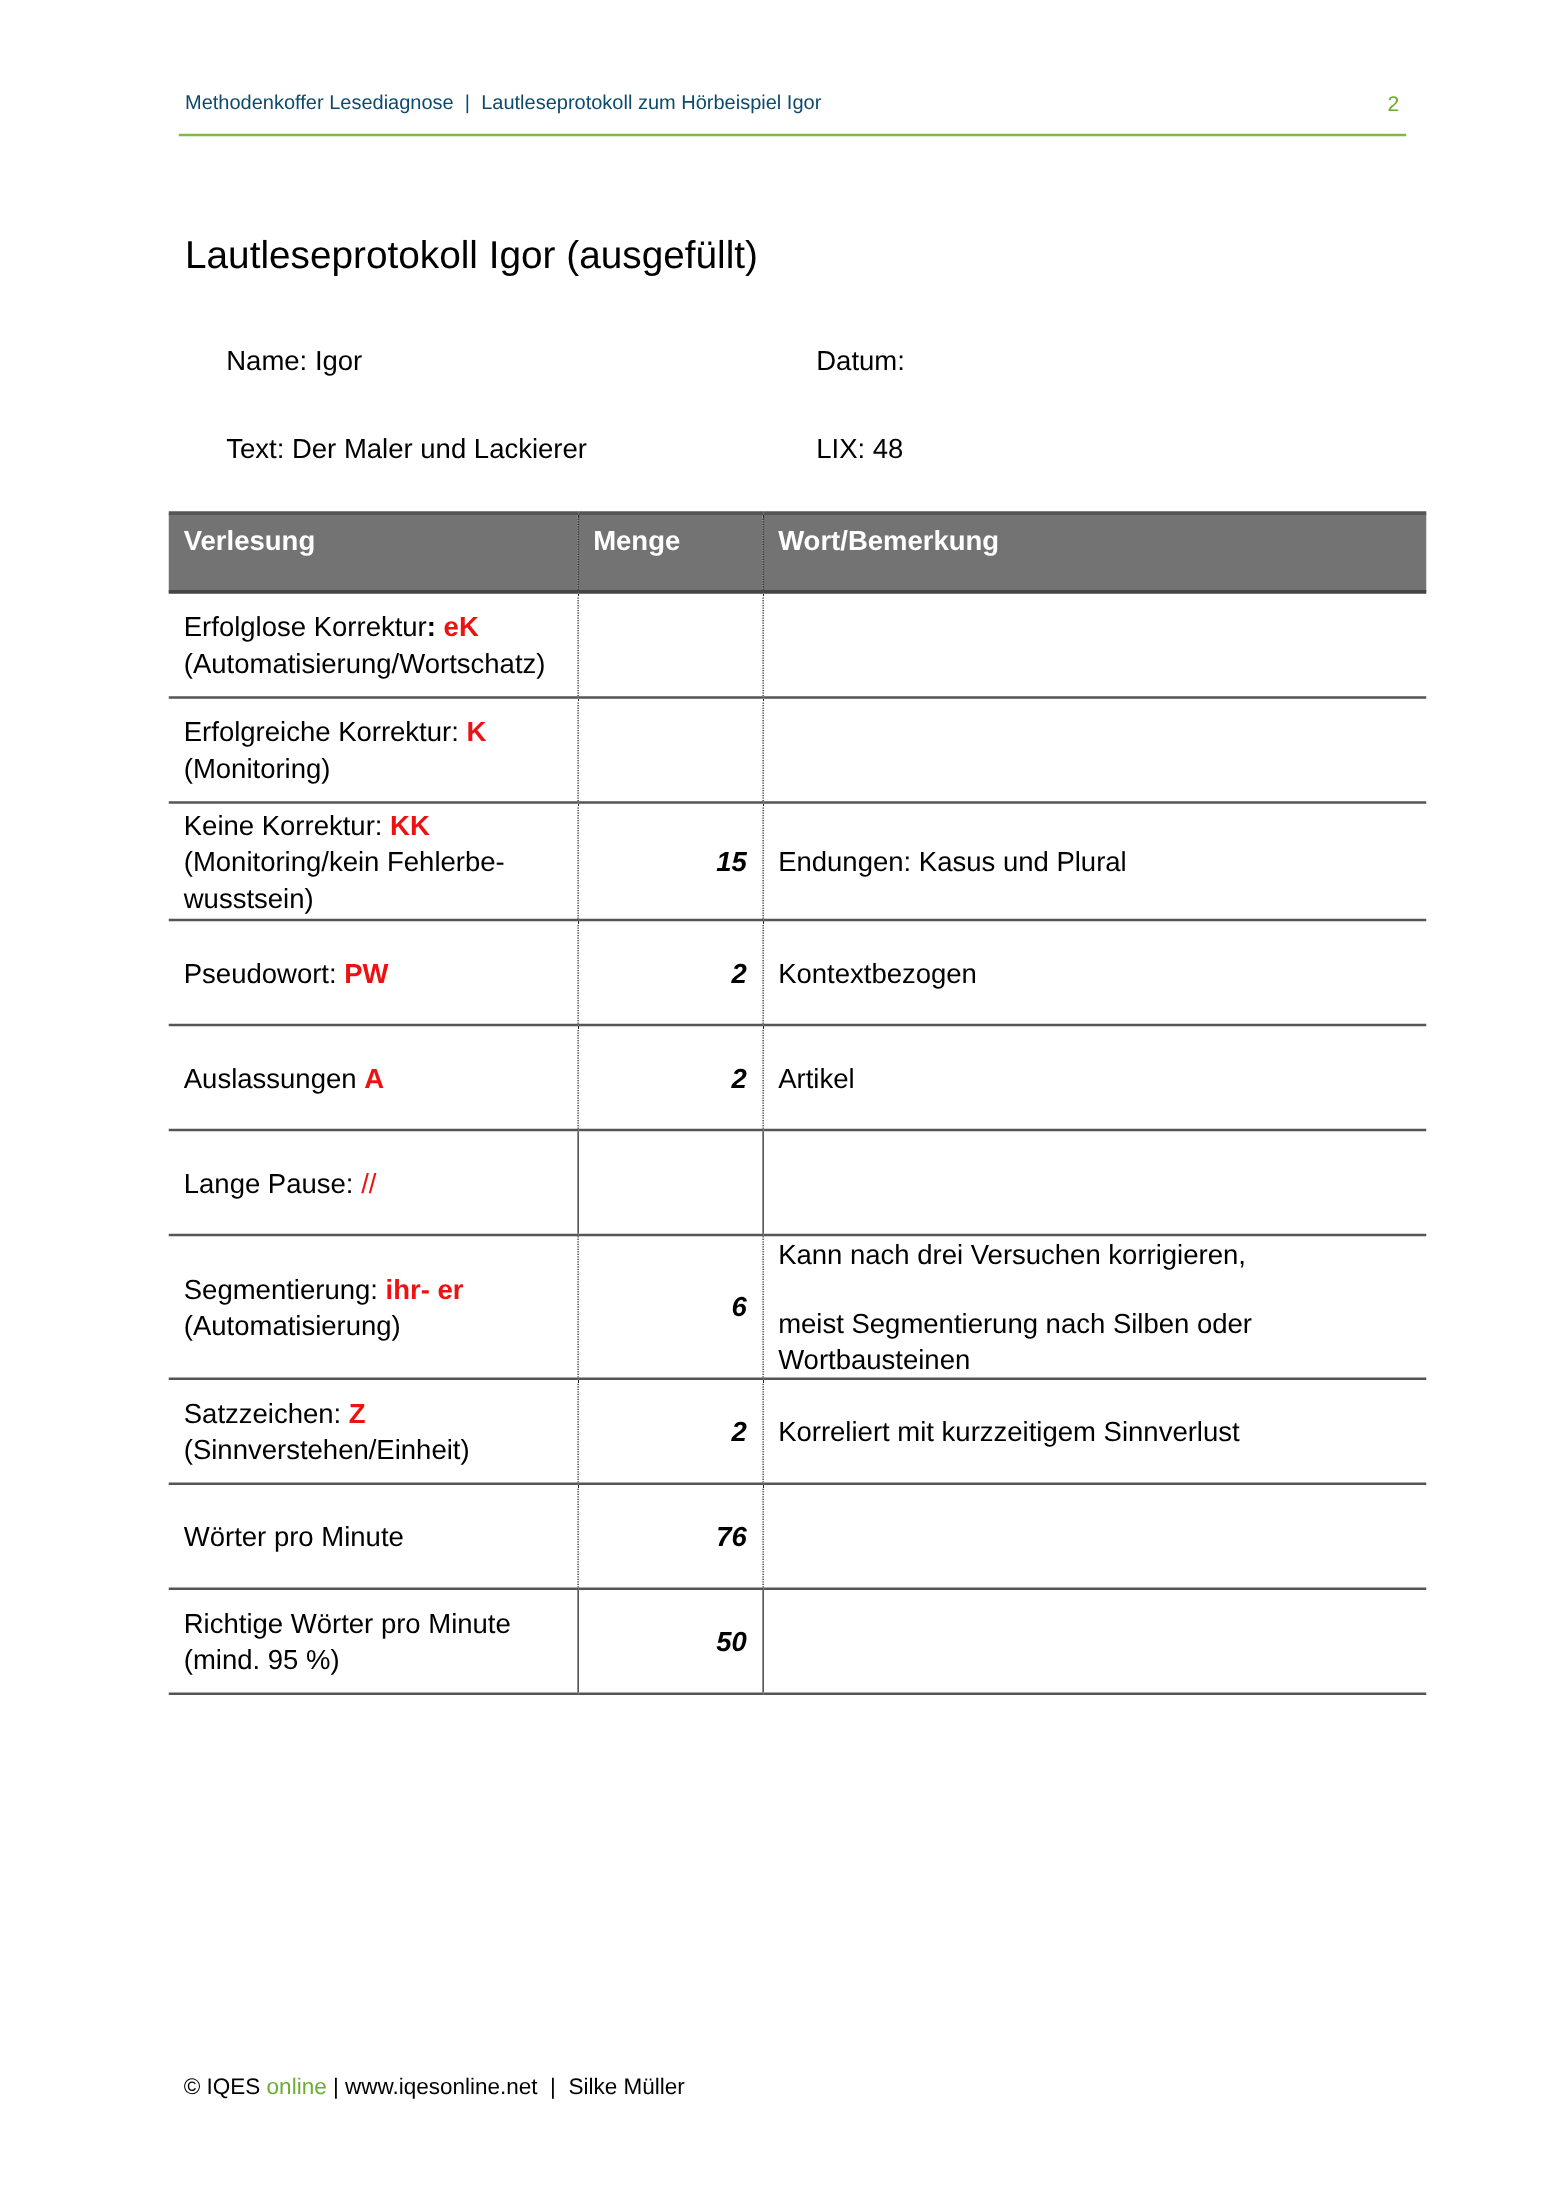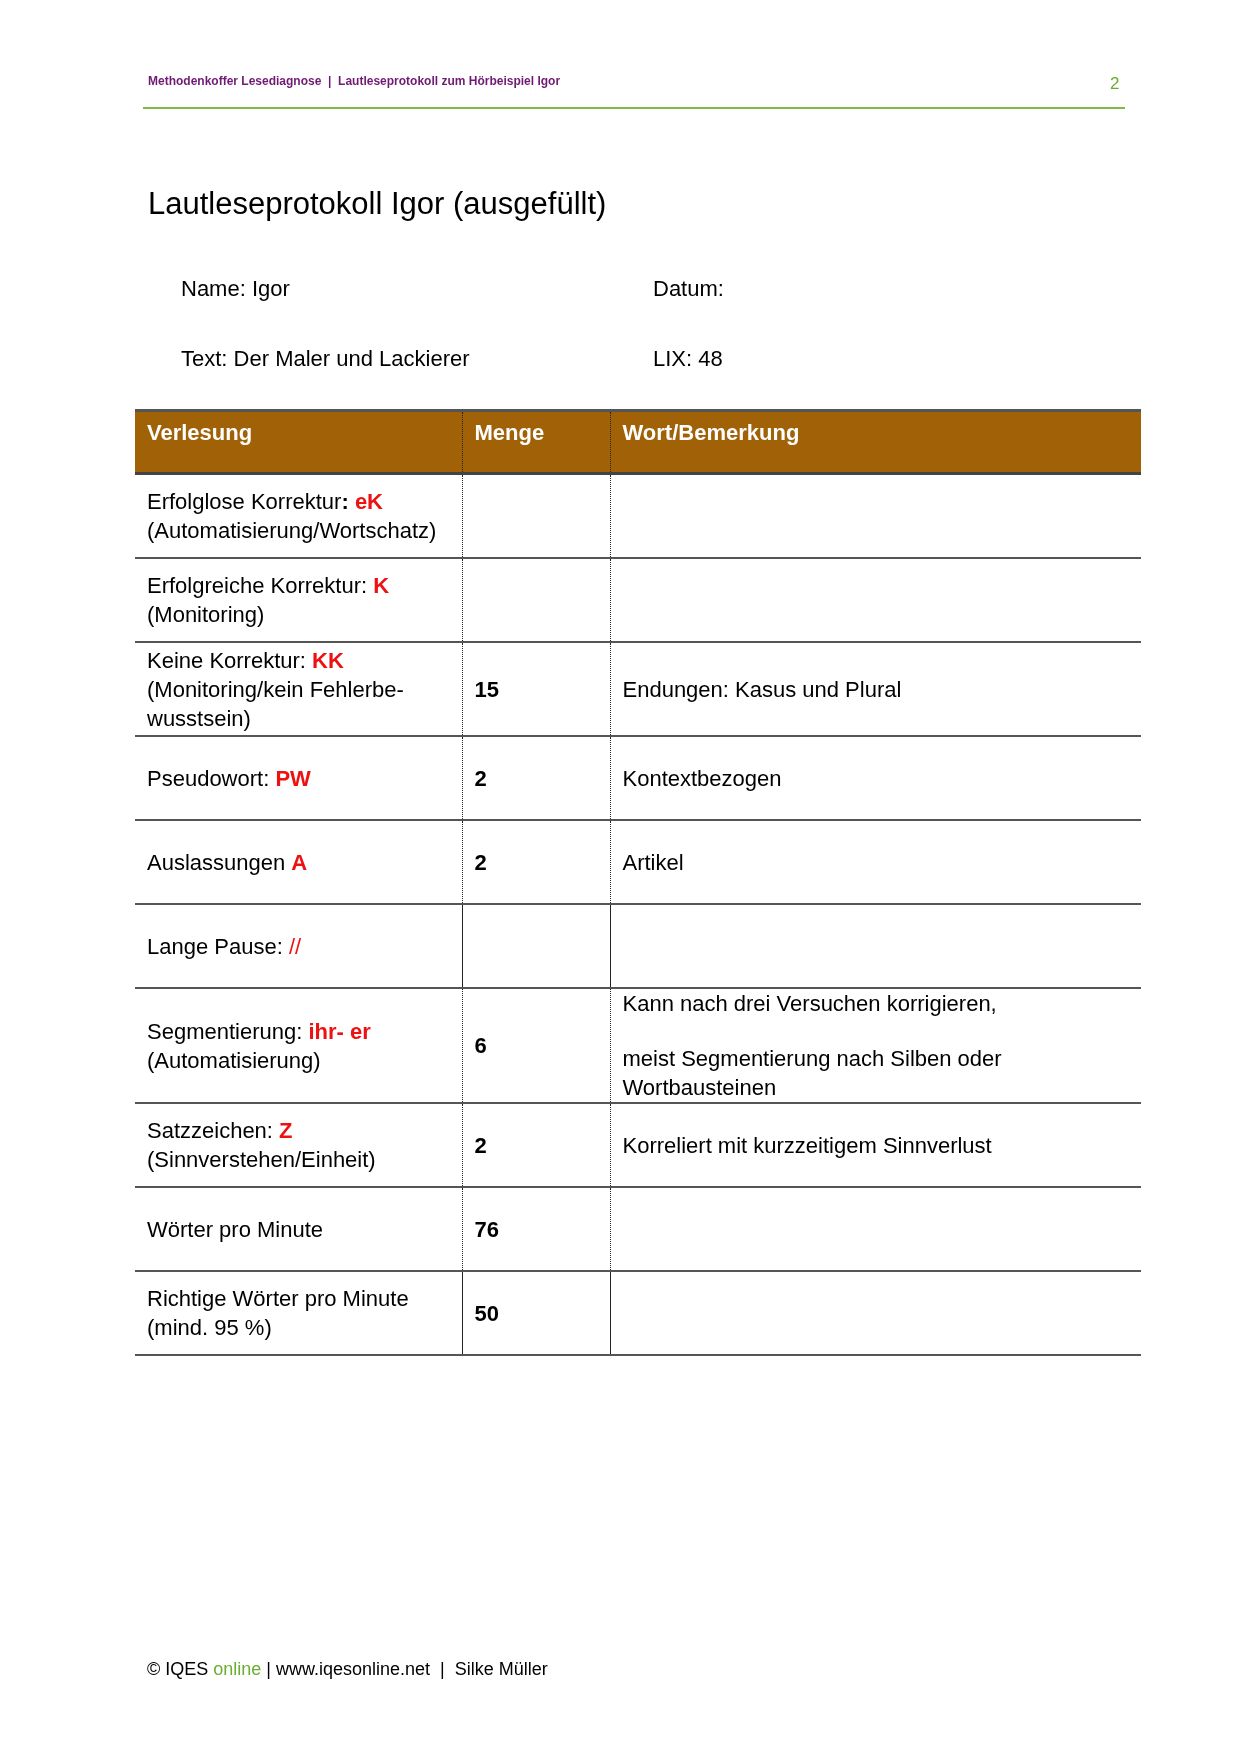--- a/index.html
+++ b/index.html
@@ -1,36 +1,36 @@
 <!DOCTYPE html>
 <html><head>
   <meta charset="utf-8">
   <style>
     html, body { margin: 0; padding: 0; background: #ffffff; }
     body { width: 1240px; height: 1754px; position: relative; overflow: hidden;
            font-family: "Liberation Sans", sans-serif; color: #000; }
-    .hdr { position: absolute; left: 148px; top: 74px; font-size: 12px; color: #701a75; font-weight: bold; }
+    .hdr { position: absolute; left: 148px; top: 74px; font-size: 16px; color: #0c4a6e; }
     .pnum { position: absolute; left: 1110px; top: 74px; font-size: 17px; color: #6aad31; }
     .hdr-line { position: absolute; left: 143px; top: 107px; width: 982px; height: 2px; background: #7fba46; }
     .title { position: absolute; left: 148px; top: 186px; font-size: 31px; }
     .meta { position: absolute; font-size: 22px; margin-left: 33px; }
     table.proto { position: absolute; left: 135px; top: 409px; width: 1006px; border-collapse: collapse; table-layout: fixed; }
     table.proto col.c1 { width: 327px; }
     table.proto col.c2 { width: 148px; }
     table.proto col.c3 { width: 531px; }
-    table.proto thead th { background: #a16207; color: #fff; font-weight: bold; font-size: 22px;
+    table.proto thead th { background: #737373; color: #fff; font-weight: bold; font-size: 22px;
       text-align: left; vertical-align: top; padding: 8px 12px 0 12px; height: 52px;
       border-top: 3px solid #555; border-bottom: 3px solid #444; }
     table.proto thead th + th { border-left: 1px dotted #222; }
     table.proto tbody td { height: 82px; border-bottom: 2px solid #555; padding: 0 12px; font-size: 22px;
       line-height: 29px; vertical-align: middle; }
     table.proto tbody td + td { border-left: 1px dotted #222; }
     table.proto tbody tr.solid td + td { border-left: 1px solid #222; }
     table.proto tbody tr.tall td { height: 92px; }
-    td.menge { text-align: left; font-weight: bold; font-size: 23px; }
+    td.menge { text-align: right; font-weight: bold; font-size: 23px; font-style: italic; }
     td.note { font-size: 17px; line-height: 22px; }
     .code { color: #ee1111; font-weight: bold; }
     .code.plain { font-weight: normal; }
     .bold { font-weight: bold; }
     .note-gap { display: block; height: 26px; }
     .footer { position: absolute; left: 147px; top: 1659px; font-size: 18px; }
     .footer .green { color: #6aad31; text-align: center; }
   </style>
 </head>
 <body>

